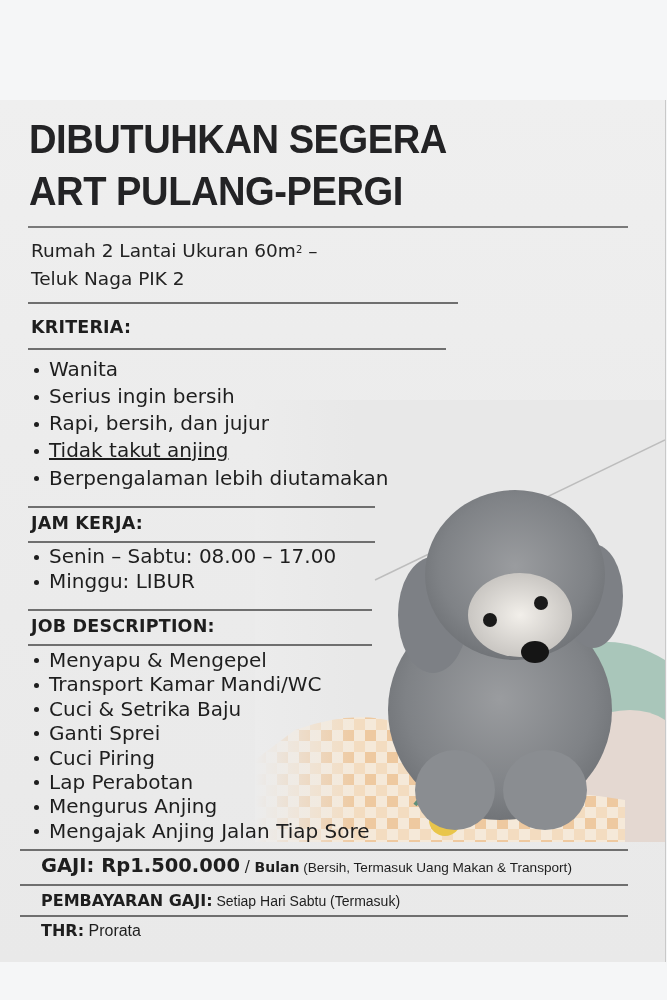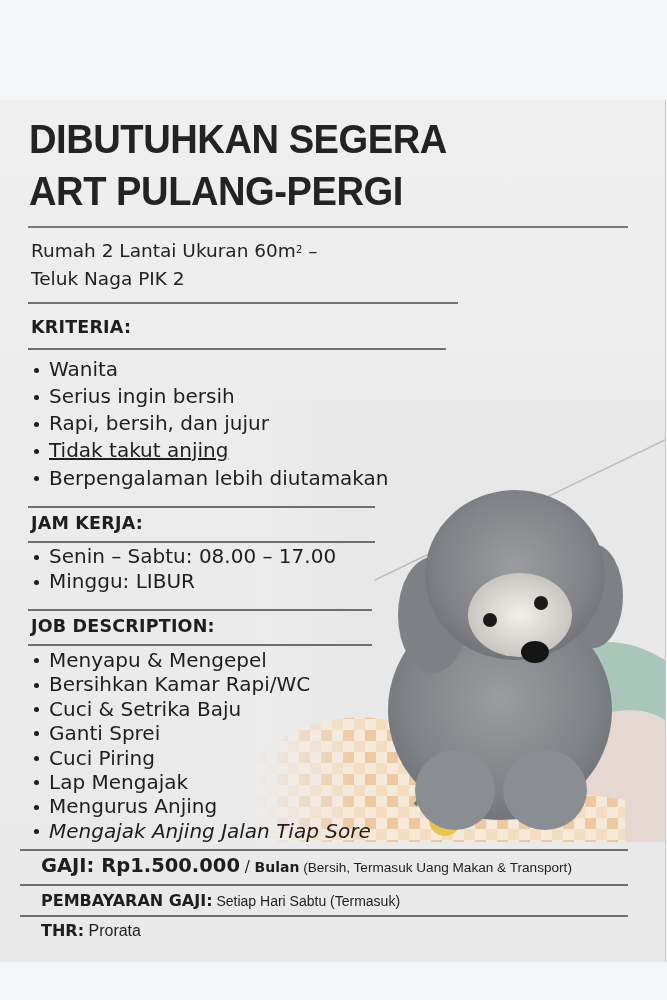--- a/index.html
+++ b/index.html
@@ -104,27 +104,27 @@
   <ul class="items" style="top:444px;">
     <li style="height:25px; line-height:25px;">Senin – Sabtu: 08.00 – 17.00</li>
     <li style="height:25px; line-height:25px;">Minggu: LIBUR</li>
   </ul>
 
   <div class="hr thin" style="left:28px; top:509px; width:344px;"></div>
   <div class="sec" style="top:516px;">JOB DESCRIPTION:</div>
   <div class="hr thin" style="left:28px; top:544px; width:344px;"></div>
   <ul class="items" style="top:548px;">
     <li style="height:24.4px; line-height:24px;">Menyapu &amp; Mengepel</li>
-    <li style="height:24.4px; line-height:24px;">Bersihkan Kamar Rapi/WC</li>
+    <li style="height:24.4px; line-height:24px;">Transport Kamar Mandi/WC</li>
     <li style="height:24.4px; line-height:24px;">Cuci &amp; Setrika Baju</li>
     <li style="height:24.4px; line-height:24px;">Ganti Sprei</li>
     <li style="height:24.4px; line-height:24px;">Cuci Piring</li>
-    <li style="height:24.4px; line-height:24px;">Lap Mengajak</li>
+    <li style="height:24.4px; line-height:24px;">Lap Perabotan</li>
     <li style="height:24.4px; line-height:24px;">Mengurus Anjing</li>
-    <li style="height:24.4px; line-height:24px;font-style:italic;">Mengajak Anjing Jalan Tiap Sore</li>
+    <li style="height:24.4px; line-height:24px;">Mengajak Anjing Jalan Tiap Sore</li>
   </ul>
 
   <div class="hr thin" style="left:20px; top:749px; width:608px;"></div>
   <div class="footer-line" style="top:754px;">
     <span class="gaji-label">GAJI: Rp1.500.000</span><span class="gaji-slash"> / </span><span class="gaji-unit">Bulan</span><span class="gaji-note"> (Bersih, Termasuk Uang Makan &amp; Transport)</span>
   </div>
   <div class="hr thin" style="left:20px; top:784px; width:608px;"></div>
   <div class="footer-line" style="top:791px;">
     <span class="pay-label">PEMBAYARAN GAJI:</span><span class="pay-val"> Setiap Hari Sabtu (Termasuk)</span>
   </div>

